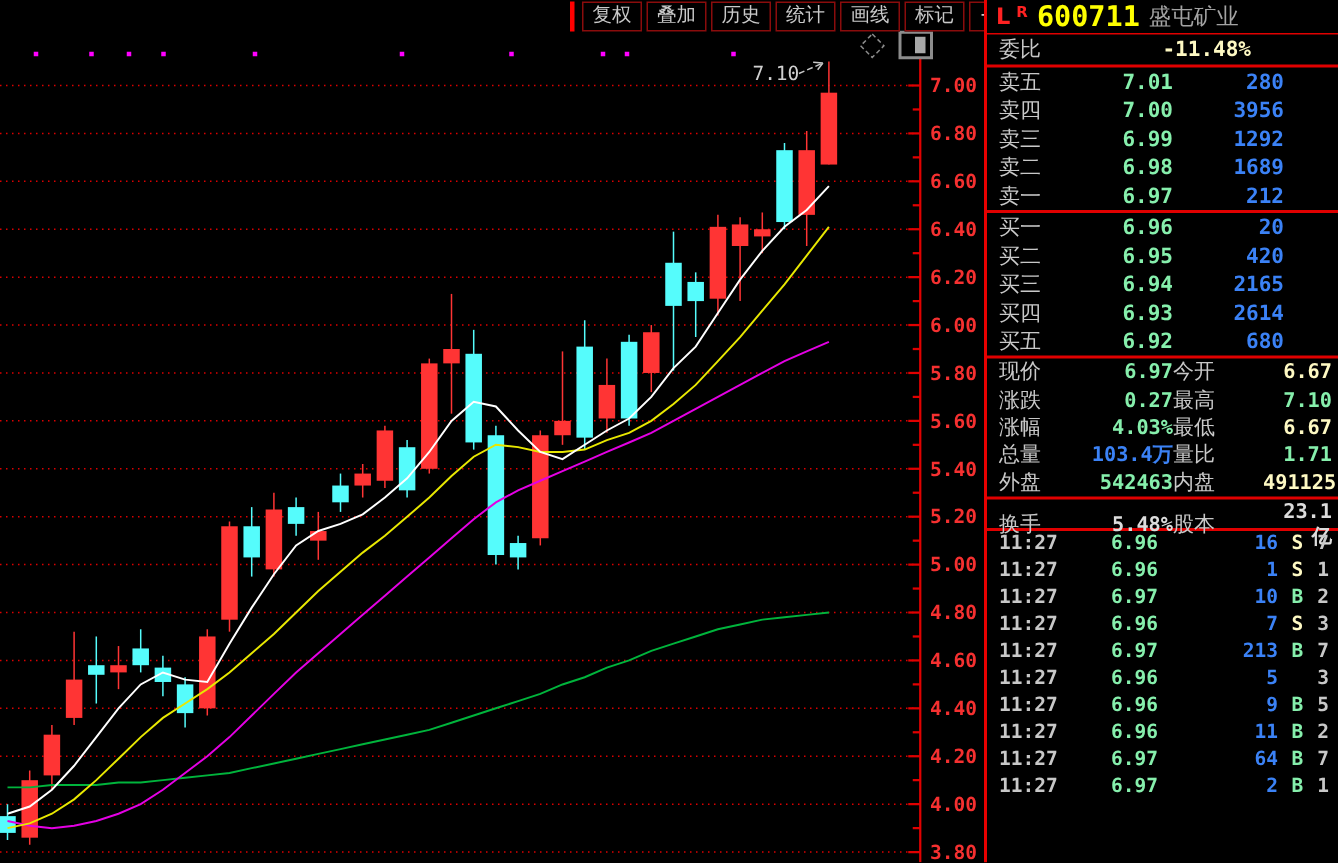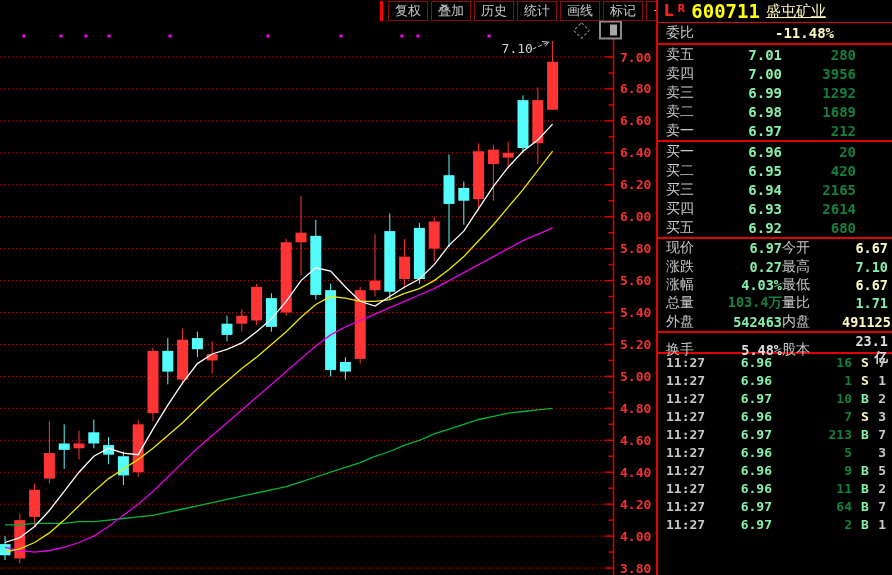--- a/index.html
+++ b/index.html
@@ -11,24 +11,24 @@
   .tb-accent{width:3px;height:20px;background:#ff0000;margin-right:2px;}
   .tb-btn{border:1px solid #8a0c0c;background:#000;color:#c9c9c9;font-size:13px;line-height:18px;
     height:20px;padding:0 6px;box-sizing:border-box;white-space:nowrap;cursor:pointer;}
   
   .panel{position:absolute;left:656px;top:0;width:236px;height:575px;border-left:2px solid #e80000;
     box-sizing:border-box;background:#000;overflow:hidden;}
   .p-header{height:22px;border-bottom:1px solid #e00000;display:flex;align-items:center;padding-left:6px;}
   .l-badge{color:#ff2222;font-weight:bold;font-size:15px;margin-right:4px;}
   .r-badge{color:#ff2222;font-weight:bold;font-size:10px;vertical-align:top;margin:-6px 6px 0 0;}
   .code{color:#ffff00;font-weight:bold;font-size:19px;font-family:"DejaVu Sans Mono",monospace;margin-right:6px;}
-  .sname{color:#fef9c3;font-size:15px;text-decoration:underline;}
+  .sname{color:#a3a3a3;font-size:15px;}
   .num{font-family:"DejaVu Sans Mono",monospace;font-weight:bold;font-size:14px;}
   .lbl{color:#c8c8c8;font-size:14px;}
-  .red{color:#86efac;} .grn{color:#fef9c3;} .yel{color:#15803d;} .wht{color:#dcdcdc;} .gry{color:#c8c8c8;}
+  .red{color:#86efac;} .grn{color:#fef9c3;} .yel{color:#3b82f6;} .wht{color:#dcdcdc;} .gry{color:#c8c8c8;}
   .weibi-row{height:20px;display:grid;grid-template-columns:46px 74px 54px 1fr;align-items:center;
     padding:0 3px 0 8px;gap:48px;}
   .weibi-row .num{text-align:right;}
   .section{border-top:2px solid #e00000;}
   .obrow{height:19px;display:grid;grid-template-columns:50px 66px 74px 1fr;align-items:center;padding-left:8px;}
   .obrow .num{text-align:right;}
   .srow{height:18.4px;display:grid;grid-template-columns:46px 70px 60px 1fr;align-items:center;
     padding:0 4px 0 8px;}
   .srow .num{text-align:right;font-size:13.5px;}
   .irow{height:19px;display:grid;grid-template-columns:64px 52px 64px 1fr;align-items:center;

